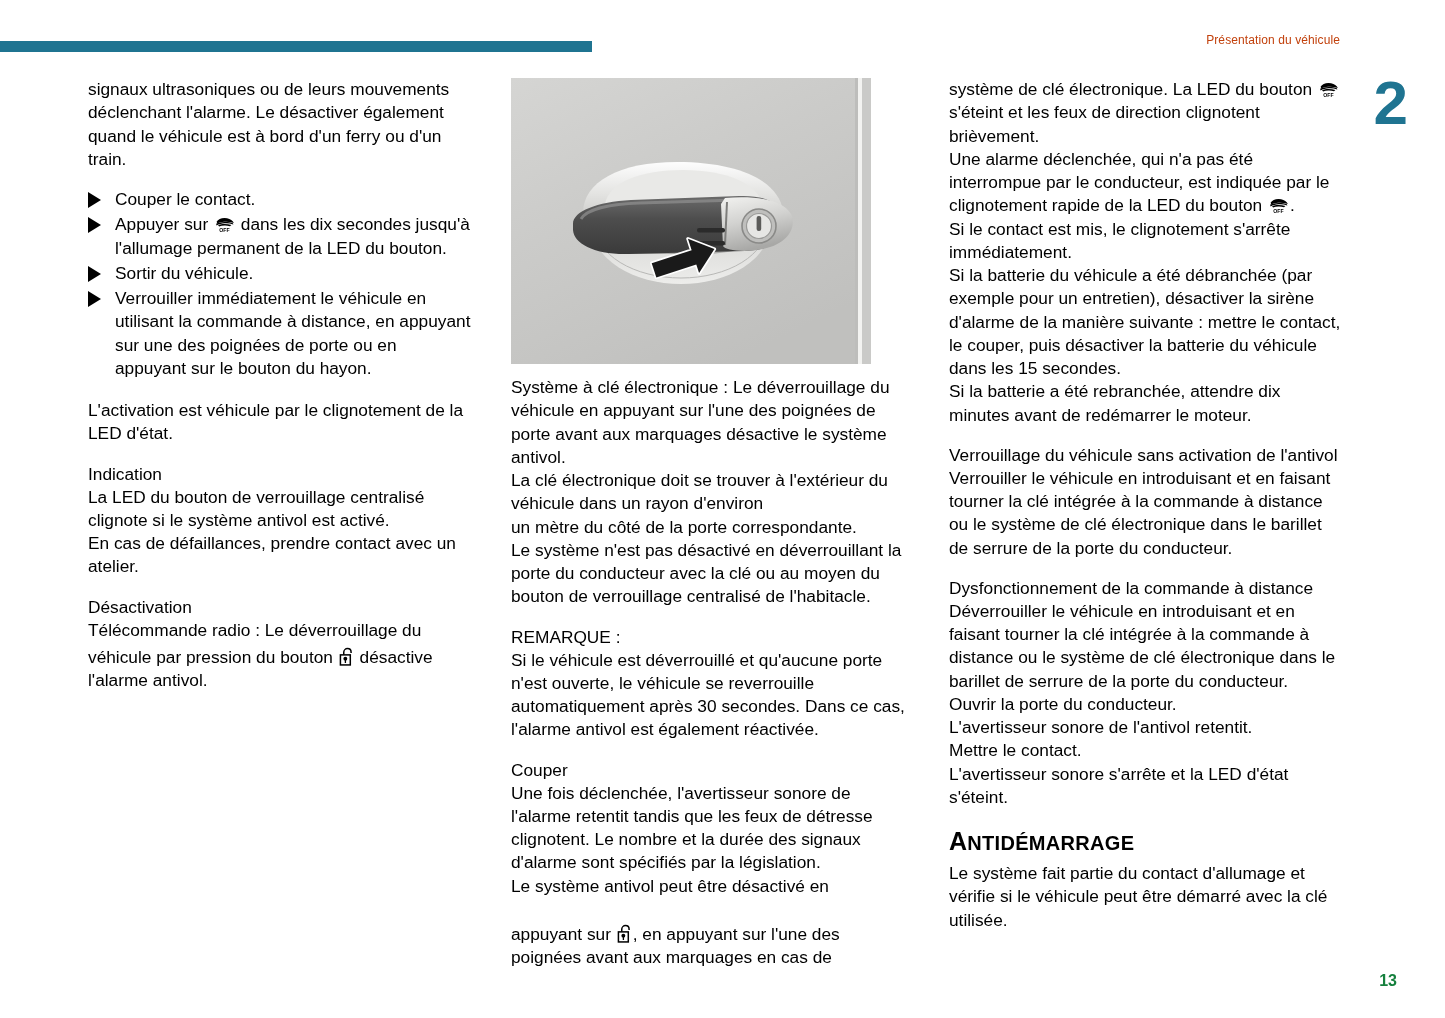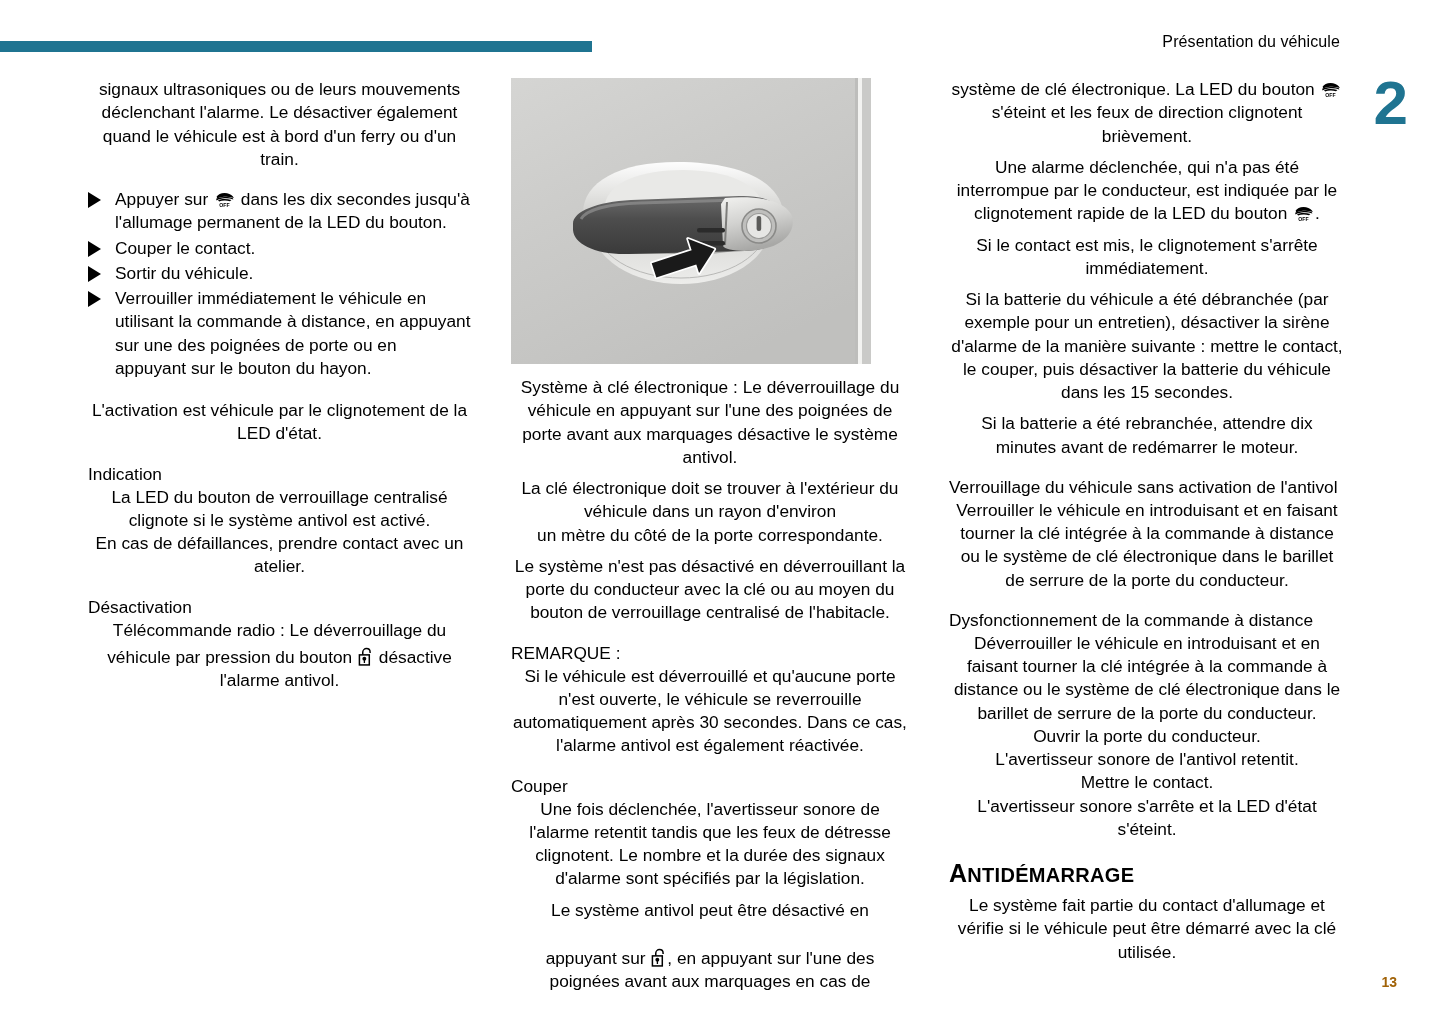--- a/index.html
+++ b/index.html
@@ -22,43 +22,43 @@
     left: 0;
     top: 41px;
     width: 592px;
     height: 11px;
     background: #1f7491;
   }
   .header-title {
     position: absolute;
     right: 105px;
     top: 33px;
-    font-size: 16px;
-    color: #000000;
+    font-size: 12px;
+    color: #c2410c;
     letter-spacing: 0.1px;
     white-space: nowrap;
     text-align: center;
   }
   .chapter-number {
     position: absolute;
     right: 38px;
     top: 72px;
     font-size: 62px;
     font-weight: bold;
     color: #1f7491;
     line-height: 1;
     letter-spacing: -1px;
   }
   .page-number {
     position: absolute;
     right: 48px;
     bottom: 28px;
-    font-size: 14px;
+    font-size: 16px;
     font-weight: bold;
-    color: #a16207;
+    color: #15803d;
   }
 
   
   .columns {
     position: absolute;
     left: 88px;
     top: 78px;
     width: 1255px;
     height: 900px;
     display: flex;
@@ -70,23 +70,23 @@
     flex: 0 0 383px;
   }
   .col-mid { width: 398px; flex: 0 0 398px; }
   .col-right { width: 396px; flex: 0 0 396px; }
 
   
   p.body {
     margin: 0 0 0 0;
     font-size: 17.3px;
     line-height: 1.345;
-    text-align: center;
-  }
-  p.body + p.body { margin-top: 8px; }
+    text-align: left;
+  }
+  p.body + p.body { margin-top: 0; }
   .gap-md { height: 17px; }
 
   h3.sub {
     margin: 0;
     font-size: 17.3px;
     font-weight: normal;
     line-height: 1.33;
   }
   h2.section {
     margin: 0;
@@ -154,35 +154,35 @@
 
 <div class="columns">
 
   <div class="col">
 
     <p class="body">signaux ultrasoniques ou de leurs mouvements déclenchant l'alarme. Le désactiver également quand le véhicule est à bord d'un ferry ou d'un train.</p>
 
     <div class="gap-md"></div>
 
     <ul class="bullets">
+      <li>
+        <span class="tri"></span>
+        <span>Couper le contact.</span>
+      </li>
       <li>
         <span class="tri"></span>
         <span>Appuyer sur </span><span class="icon-inline icon-alarm-off"><svg viewBox="0 0 26 21" width="21" height="17">
               <path d="M3.2 7.2 C5 4.2 8.5 2.4 13 2.4 C17.5 2.4 21.2 4.0 23.2 6.6 L24.6 8.6 L22.2 8.0 C19.0 7.2 15.6 6.9 12.4 7.2 C9.6 7.4 6.6 8.1 4.2 9.2 Z" fill="#000"></path>
               <path d="M2.6 9.6 C5.6 8.2 9.4 7.4 13.0 7.3 C16.6 7.2 20.2 7.7 23.4 8.9 L24.0 10.6 C20.6 9.4 16.8 8.9 13.2 9.1 C9.6 9.3 6.0 10.2 3.2 11.6 Z" fill="#000"></path>
               <path d="M13 9.8 C16.0 9.8 19.0 10.2 21.6 11.0 L19.8 12.6 C17.6 12.0 15.2 11.7 12.8 11.8 C10.4 11.9 8.2 12.3 6.4 13.0 L5.0 11.4 C7.4 10.4 10.2 9.8 13 9.8 Z" fill="#000"></path>
               <text x="13" y="20.2" font-family="Liberation Sans, sans-serif" font-size="6.4" font-weight="bold" text-anchor="middle" fill="#000">OFF</text>
             </svg></span><span> dans les dix secondes jusqu'à l'allumage permanent de la LED du bouton.</span>
       </li>
       <li>
         <span class="tri"></span>
-        <span>Couper le contact.</span>
-      </li>
-      <li>
-        <span class="tri"></span>
         <span>Sortir du véhicule.</span>
       </li>
       <li>
         <span class="tri"></span>
         <span>Verrouiller immédiatement le véhicule en utilisant la commande à distance, en appuyant sur une des poignées de porte ou en appuyant sur le bouton du hayon.</span>
       </li>
     </ul>
 
     <div class="gap-md"></div>
 

